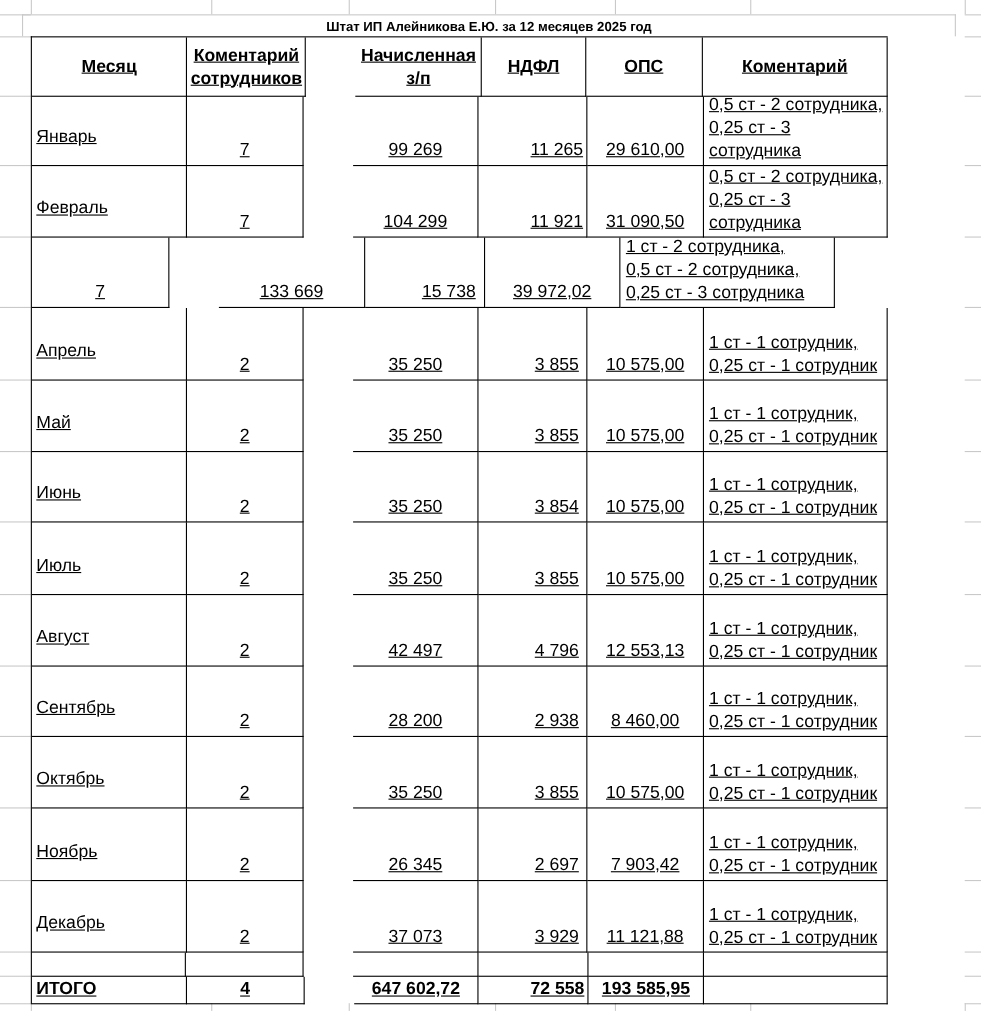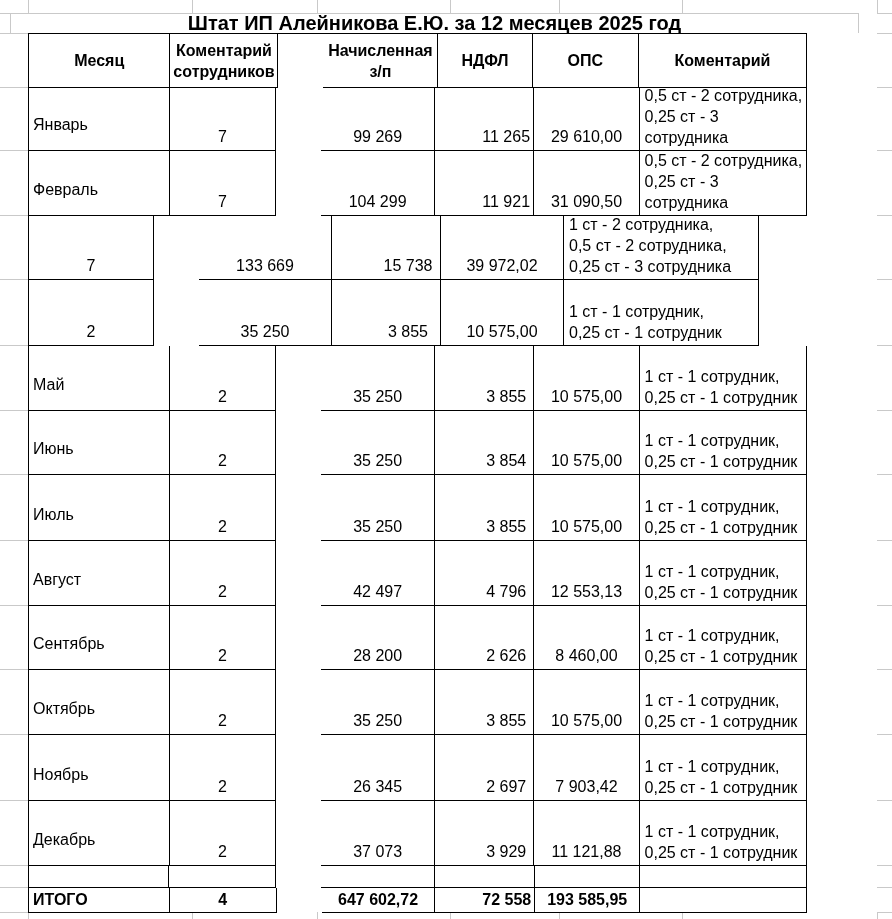--- a/index.html
+++ b/index.html
@@ -26,30 +26,30 @@
     top:0;height:919px;
     background-image:linear-gradient(#c9c9c9,#c9c9c9),linear-gradient(#c9c9c9,#c9c9c9),linear-gradient(#c9c9c9,#c9c9c9),linear-gradient(#c9c9c9,#c9c9c9),linear-gradient(#c9c9c9,#c9c9c9),linear-gradient(#c9c9c9,#c9c9c9),linear-gradient(#c9c9c9,#c9c9c9),linear-gradient(#c9c9c9,#c9c9c9),linear-gradient(#c9c9c9,#c9c9c9),linear-gradient(#c9c9c9,#c9c9c9),linear-gradient(#c9c9c9,#c9c9c9),linear-gradient(#c9c9c9,#c9c9c9),linear-gradient(#c9c9c9,#c9c9c9),linear-gradient(#c9c9c9,#c9c9c9),linear-gradient(#c9c9c9,#c9c9c9),linear-gradient(#c9c9c9,#c9c9c9),linear-gradient(#c9c9c9,#c9c9c9);
     background-repeat:no-repeat;
     background-position:0 13px,0 33px,0 87px,0 150px,0 215px,0 279px,0 345px,0 410px,0 474px,0 540px,0 605px,0 669px,0 734px,0 800px,0 865px,0 887px,0 912px;
   }
   #grid-left{left:0;width:28px;background-size:28px 1px;}
   #grid-right{left:877px;width:15px;background-size:15px 1px;}
 
   
   #title-row{
-    position:absolute;left:10px;top:13px;width:849px;height:20px;box-sizing:border-box;
+    position:absolute;left:20px;top:13px;width:849px;height:20px;box-sizing:border-box;
     border-top:1px solid #c9c9c9;border-left:1px solid #c9c9c9;border-right:1px solid #c9c9c9;
     display:flex;align-items:center;justify-content:center;
-    font-size:20px;font-weight:bold;white-space:nowrap;
+    font-size:12px;font-weight:bold;white-space:nowrap;
   }
 
   
   #xl-table{
     position:absolute;left:28px;top:33px;width:779px;box-sizing:border-box;
-    border-top:1.5px solid #000;border-left:1.5px solid #000;
+    border-top:1.5px solid #000;border-left:1.5px solid #000;text-decoration:underline;
   }
   .row{display:flex;}
   .cell{
     box-sizing:border-box;display:flex;
     border-right:1.5px solid #000;border-bottom:1.5px solid #000;
     font-size:16px;overflow:hidden;
   }
   .w1{width:164px;} .w2{width:125px;} .w3{width:133px;margin-left:45px;} .w4{width:109px;padding-left:44px;} .w5{width:123px;} .w6{width:195px;}
   .c-head{align-items:center;justify-content:center;text-align:center;font-weight:bold;line-height:21px;padding:2px;}
   .c-month{align-items:flex-end;justify-content:flex-start;padding:0 0 16px 4px;}
@@ -108,20 +108,21 @@
       <div class="cell w2 c-num">7</div>
       <div class="cell w3 c-num">133 669</div>
       <div class="cell w4 c-num">15 738</div>
       <div class="cell w5 c-num">39 972,02</div>
       <div class="cell w6 c-comment">1 ст - 2 сотрудника,
 0,5 ст - 2 сотрудника,
 0,25 ст - 3 сотрудника</div>
     </div>
 
     <div class="row" style="height:66px">
+      <div class="cell w1 c-month">Апрель</div>
       <div class="cell w2 c-num">2</div>
       <div class="cell w3 c-num">35 250</div>
       <div class="cell w4 c-num">3 855</div>
       <div class="cell w5 c-num">10 575,00</div>
       <div class="cell w6 c-comment">1 ст - 1 сотрудник,
 0,25 ст - 1 сотрудник</div>
     </div>
 
     <div class="row" style="height:65px">
       <div class="cell w1 c-month">Май</div>
@@ -160,21 +161,21 @@
       <div class="cell w4 c-num">4 796</div>
       <div class="cell w5 c-num">12 553,13</div>
       <div class="cell w6 c-comment">1 ст - 1 сотрудник,
 0,25 ст - 1 сотрудник</div>
     </div>
 
     <div class="row" style="height:64px">
       <div class="cell w1 c-month">Сентябрь</div>
       <div class="cell w2 c-num">2</div>
       <div class="cell w3 c-num">28 200</div>
-      <div class="cell w4 c-num">2 626</div>
+      <div class="cell w4 c-num">2 938</div>
       <div class="cell w5 c-num">8 460,00</div>
       <div class="cell w6 c-comment">1 ст - 1 сотрудник,
 0,25 ст - 1 сотрудник</div>
     </div>
 
     <div class="row" style="height:65px">
       <div class="cell w1 c-month">Октябрь</div>
       <div class="cell w2 c-num">2</div>
       <div class="cell w3 c-num">35 250</div>
       <div class="cell w4 c-num">3 855</div>

